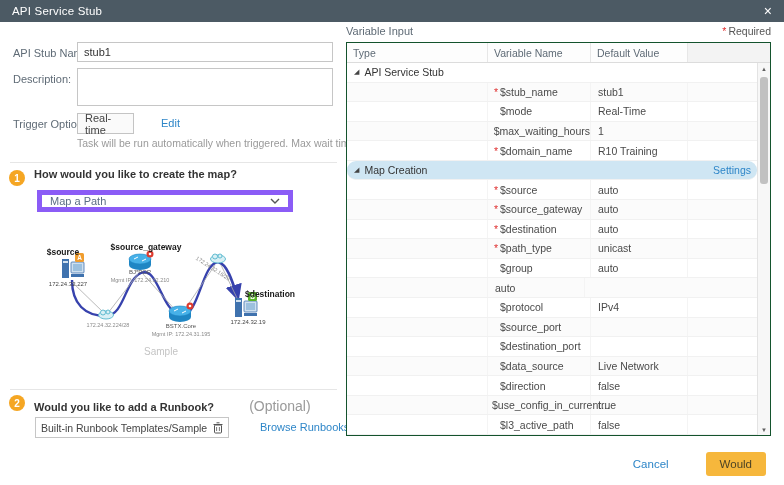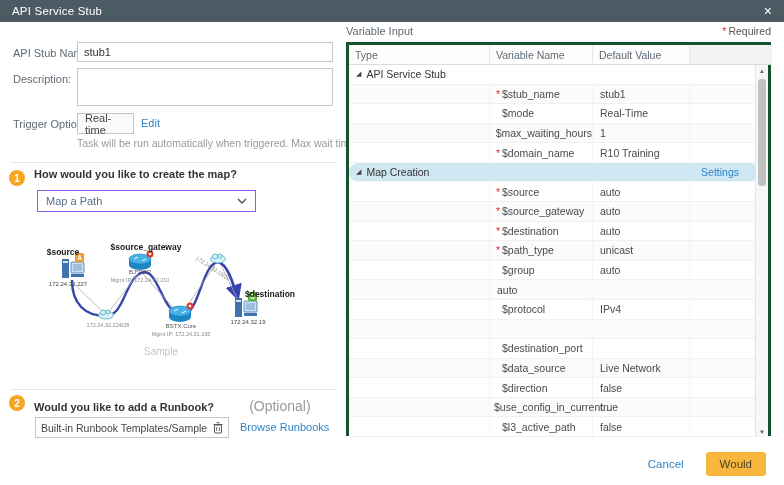--- a/index.html
+++ b/index.html
@@ -13,70 +13,70 @@
   .titlebar .title { font-size:11.5px; letter-spacing:.2px; }
   .titlebar .close { margin-left:auto; font-size:14px; line-height:1; cursor:pointer; color:#fff; }
 
   
   .lbl { position:absolute; font-size:11px; color:#5f6b76; }
   .tinput { position:absolute; border:1px solid #c6c6c6; background:#fff; font-family:inherit;
             font-size:11px; color:#333; padding:0 6px; outline:none; }
   textarea.tinput { resize:none; padding:3px 6px; }
   .trigger-box { position:absolute; left:77px; top:113px; width:57px; height:21px; border:1px solid #c4c4c4;
                  background:#fafafa; font-size:11px; color:#444; display:flex; align-items:center; padding:0 7px; }
-  .link { color:#2e86c8; font-size:11px; cursor:pointer; text-decoration:none; }
+  .link { color:#2e86c8; font-size:11px; cursor:pointer; text-decoration:none;margin-left:20px; }
   .hint { position:absolute; left:77px; top:137px; font-size:10.5px; color:#9a9a9a; }
   .divider { position:absolute; left:10px; width:327px; height:1px; background:#e6e6e6; }
 
   .stepnum { position:absolute; width:16px; height:16px; border-radius:50%; background:#f5a623; color:#fff;
              font-size:10px; font-weight:bold; display:flex; align-items:center; justify-content:center; }
   .question { position:absolute; font-size:11px; font-weight:bold; color:#333; }
   .optional { font-weight:normal; color:#9a9a9a; font-size:14px;margin-left:32px; }
 
-  .dropdown { position:absolute; left:37px; top:190px; width:219px; height:22px; border:1px solid #8b5cf6;
+  .dropdown { position:absolute; left:37px; top:190px; width:256px; height:22px; border:5px solid #8b5cf6;
               background:#fff; display:flex; align-items:center; padding:0 8px; cursor:pointer; }
   .dropdown .val { font-size:11px; color:#5a6e85; }
   .dropdown svg { margin-left:auto; }
 
   .diagram { position:absolute; left:15px; top:240px; width:330px; height:122px; }
 
   .runbook-box { position:absolute; left:35px; top:417px; width:194px; height:21px; border:1px solid #c6c6c6;
                  background:#fff; display:flex; align-items:center; padding:0 5px; }
   .runbook-box .val { font-size:10.5px; color:#444; white-space:nowrap; overflow:hidden; flex:1; }
   .runbook-box .trash { margin-left:4px; cursor:pointer; display:flex; }
 
   
   .vp-title { position:absolute; left:346px; top:25px; font-size:11px; color:#5f6b76;text-align:right; }
   .vp-required { position:absolute; right:13px; top:25px; font-size:10.5px; color:#555; }
   .req-star { color:#e03131; margin-right:2px; }
 
-  .vtable { position:absolute; left:346px; top:42px; width:425px; height:394px; border:3px solid #14532d; background:#fff; }
+  .vtable { position:absolute; left:346px; top:42px; width:425px; height:394px; border:1px solid #14532d; background:#fff; }
   .thead { position:absolute; left:0; top:0; width:423px; height:20px; background:#fdfdfd; border-bottom:1px solid #dcdcdc; display:flex; }
   .th { font-size:10.5px; color:#5f6b76; display:flex; align-items:center; padding-left:6px; border-right:1px solid #e7e7e7; }
   .th.c1{width:141px;} .th.c2{width:103px;text-align:right;} .th.c3{width:97px;} .th.c4{width:82px; background:#f3f3f3; border-right:none;}
   .tbody { position:absolute; left:0; top:20px; width:410px; height:372px; overflow:hidden; }
   .trow { height:19.58px; display:flex; align-items:center; border-bottom:1px solid #f1f1f1; background:#fff; cursor:default; }
   .trow.alt { background:#fbfbfb; }
   .trow.group { background:#fff; }
   .trow.group.highlighted { background:#cfe6f3;border-radius:9px; }
   .tri { font-size:7px; color:#444; margin:0 5px 0 7px; cursor:pointer; }
   .gname { font-size:10.5px; color:#333; }
-  .gsettings { margin-left:auto; margin-right:20px; font-size:10.5px; }
+  .gsettings { margin-left:auto; margin-right:6px; font-size:10.5px; }
   .c { height:100%; display:flex; align-items:center; font-size:10.5px; color:#4a4a4a; border-right:1px solid #f4f4f4; }
   .c-type{width:141px;} .c-name{width:103px; padding-left:2px;} .c-val{width:97px; padding-left:7px;} .c-extra{width:69px; border-right:none;}
   .c-name .rq { width:8px; text-align:right; color:#e03131; margin-right:2px; font-size:10.5px; }
 
   
   .sbar { position:absolute; right:0; top:20px; width:13px; height:372px; background:#f7f7f7; border-left:1px solid #e3e3e3; }
   .sbar .arr { position:absolute; left:0; width:12px; height:11px; font-size:6px; color:#606060; display:flex; align-items:center; justify-content:center; cursor:pointer; }
   .sbar .arr.up{ top:0; } .sbar .arr.down{ bottom:0; }
   .sbar .thumb { position:absolute; left:2px; width:8px; top:14px; height:107px; background:#c1c1c1; border-radius:3px; cursor:pointer; }
 
   
-  .footer { position:absolute; right:18px; bottom:9px; display:flex; align-items:center; gap:22px; }
+  .footer { position:absolute; right:18px; bottom:9px; display:flex; align-items:center; gap:37px; }
   .footer .cancel { font-size:11.5px; }
   .save-btn { background:#f6b73c; border:none; border-radius:3px; padding:6px 14px; font-family:inherit;
               font-size:11.5px; color:#4d4325; cursor:pointer; }
 
   svg text { font-family:"Liberation Sans", sans-serif; }
 </style>
 </head>
 <body>
 
 <div class="app">
@@ -325,20 +325,24 @@
           <div class="c c-type"></div>
           <div class="c c-name">
             <span class="rq"></span>
             <span>$protocol</span>
           </div>
           <div class="c c-val">IPv4</div>
           <div class="c c-extra"></div>
         </div>
         <div class="trow data alt">
           <div class="c c-type"></div>
+          <div class="c c-name">
+            <span class="rq"></span>
+            <span>$source_port</span>
+          </div>
           <div class="c c-val"></div>
           <div class="c c-extra"></div>
         </div>
         <div class="trow data">
           <div class="c c-type"></div>
           <div class="c c-name">
             <span class="rq"></span>
             <span>$destination_port</span>
           </div>
           <div class="c c-val"></div>

